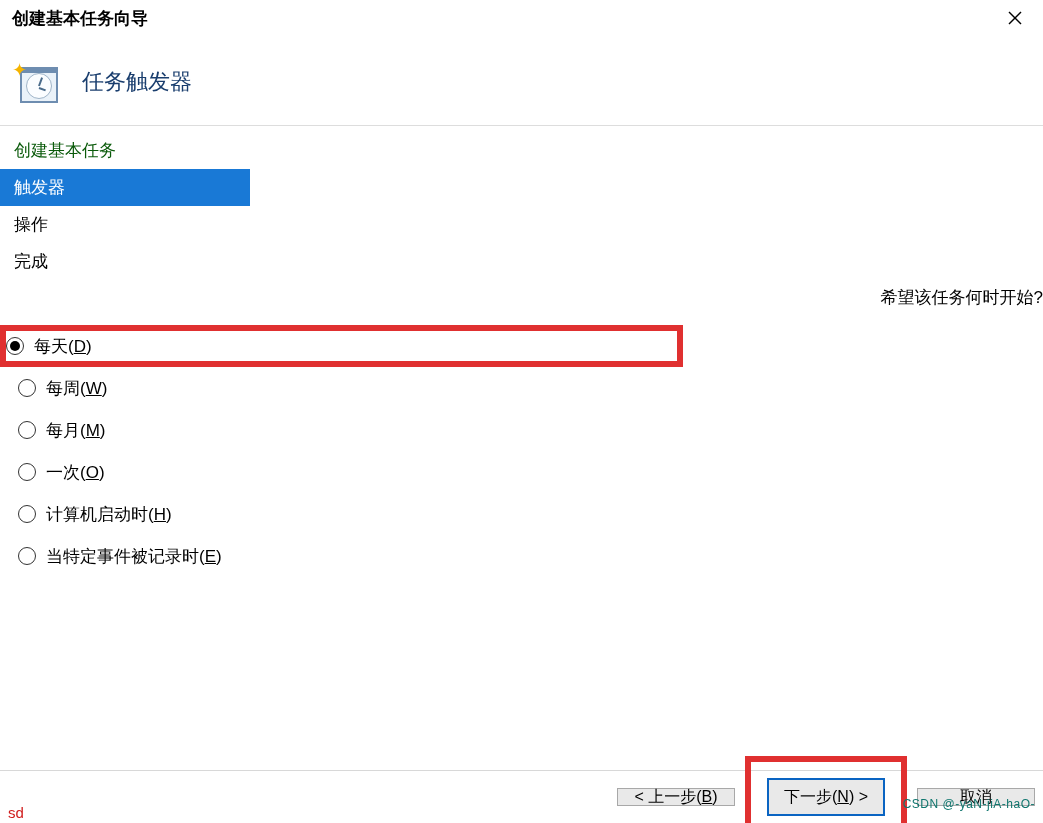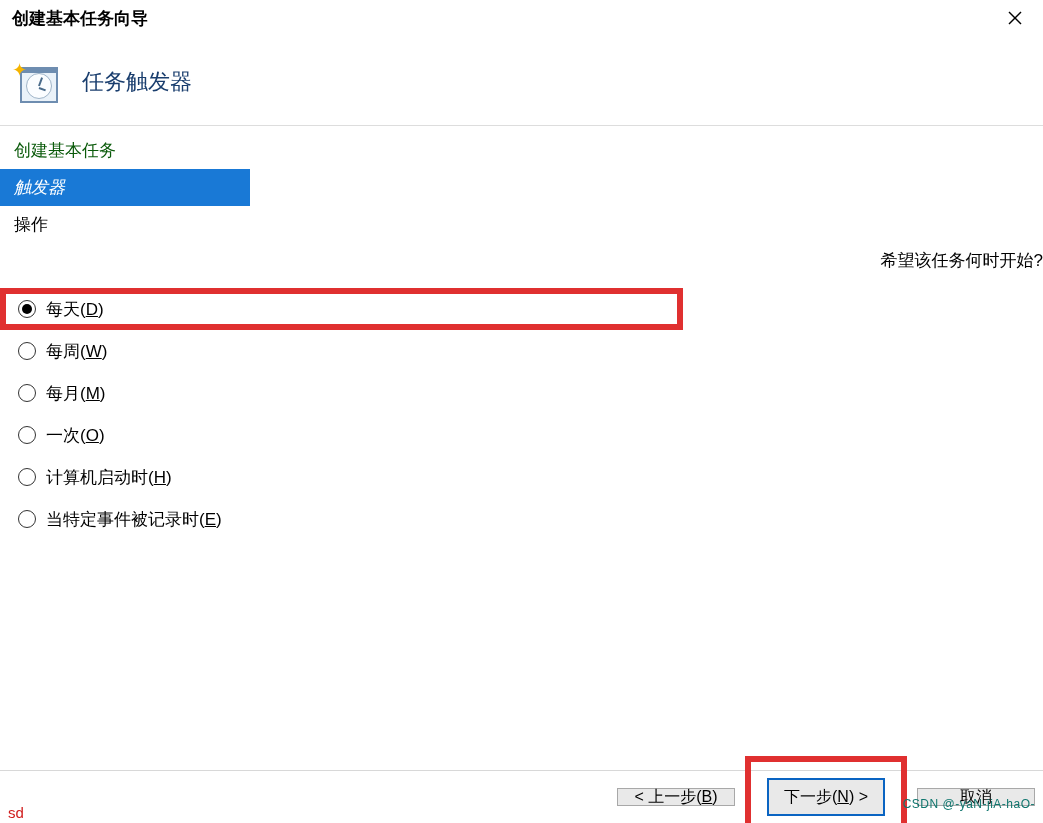--- a/index.html
+++ b/index.html
@@ -92,21 +92,20 @@
     }
     .sidebar-item {
       padding: 7px 14px;
       font-size: 17px;
       cursor: pointer;
     }
     .sidebar-item.completed { color: #0a5a0a; }
     .sidebar-item.active {
       background: #1979d6;
       color: #fff;
-      font-style: italic;
     }
     .content {
       flex: 1;
       padding-top: 6px;
     }
     .prompt {
       font-size: 17px;
       margin-bottom: 16px;
       padding-left: 18px;
       text-align: right;
@@ -117,21 +116,20 @@
     .radio-row {
       display: flex;
       align-items: center;
       gap: 10px;
       height: 42px;
       cursor: pointer;
     }
     .radio-row.highlighted {
       border: 6px solid #e03030;
       margin-left: -18px;
-      padding-left: 12px;
       margin-right: 360px;
       background: #fff;
     }
     .radio-circle {
       width: 18px; height: 18px;
       border: 1.5px solid #333;
       border-radius: 50%;
       display: flex;
       align-items: center;
       justify-content: center;
@@ -216,20 +214,21 @@
     <div class="spark">✦</div>
   </div>
   <div class="header-heading">任务触发器</div>
 </div>
 
 <div class="body-area">
   <div class="sidebar" id="sidebar">
       <div class="sidebar-item completed">创建基本任务</div>
       <div class="sidebar-item active">触发器</div>
       <div class="sidebar-item">操作</div>
+      <div class="sidebar-item">完成</div>
     </div>
   <div class="content">
     <div class="prompt">希望该任务何时开始?</div>
     <div class="radio-list" id="radio-list">
         <div class="radio-row highlighted">
           <span class="radio-circle selected"></span>
           <span class="radio-label">每天(<span class="accel">D</span>)</span>
         </div>
         <div class="radio-row">
           <span class="radio-circle"></span>

